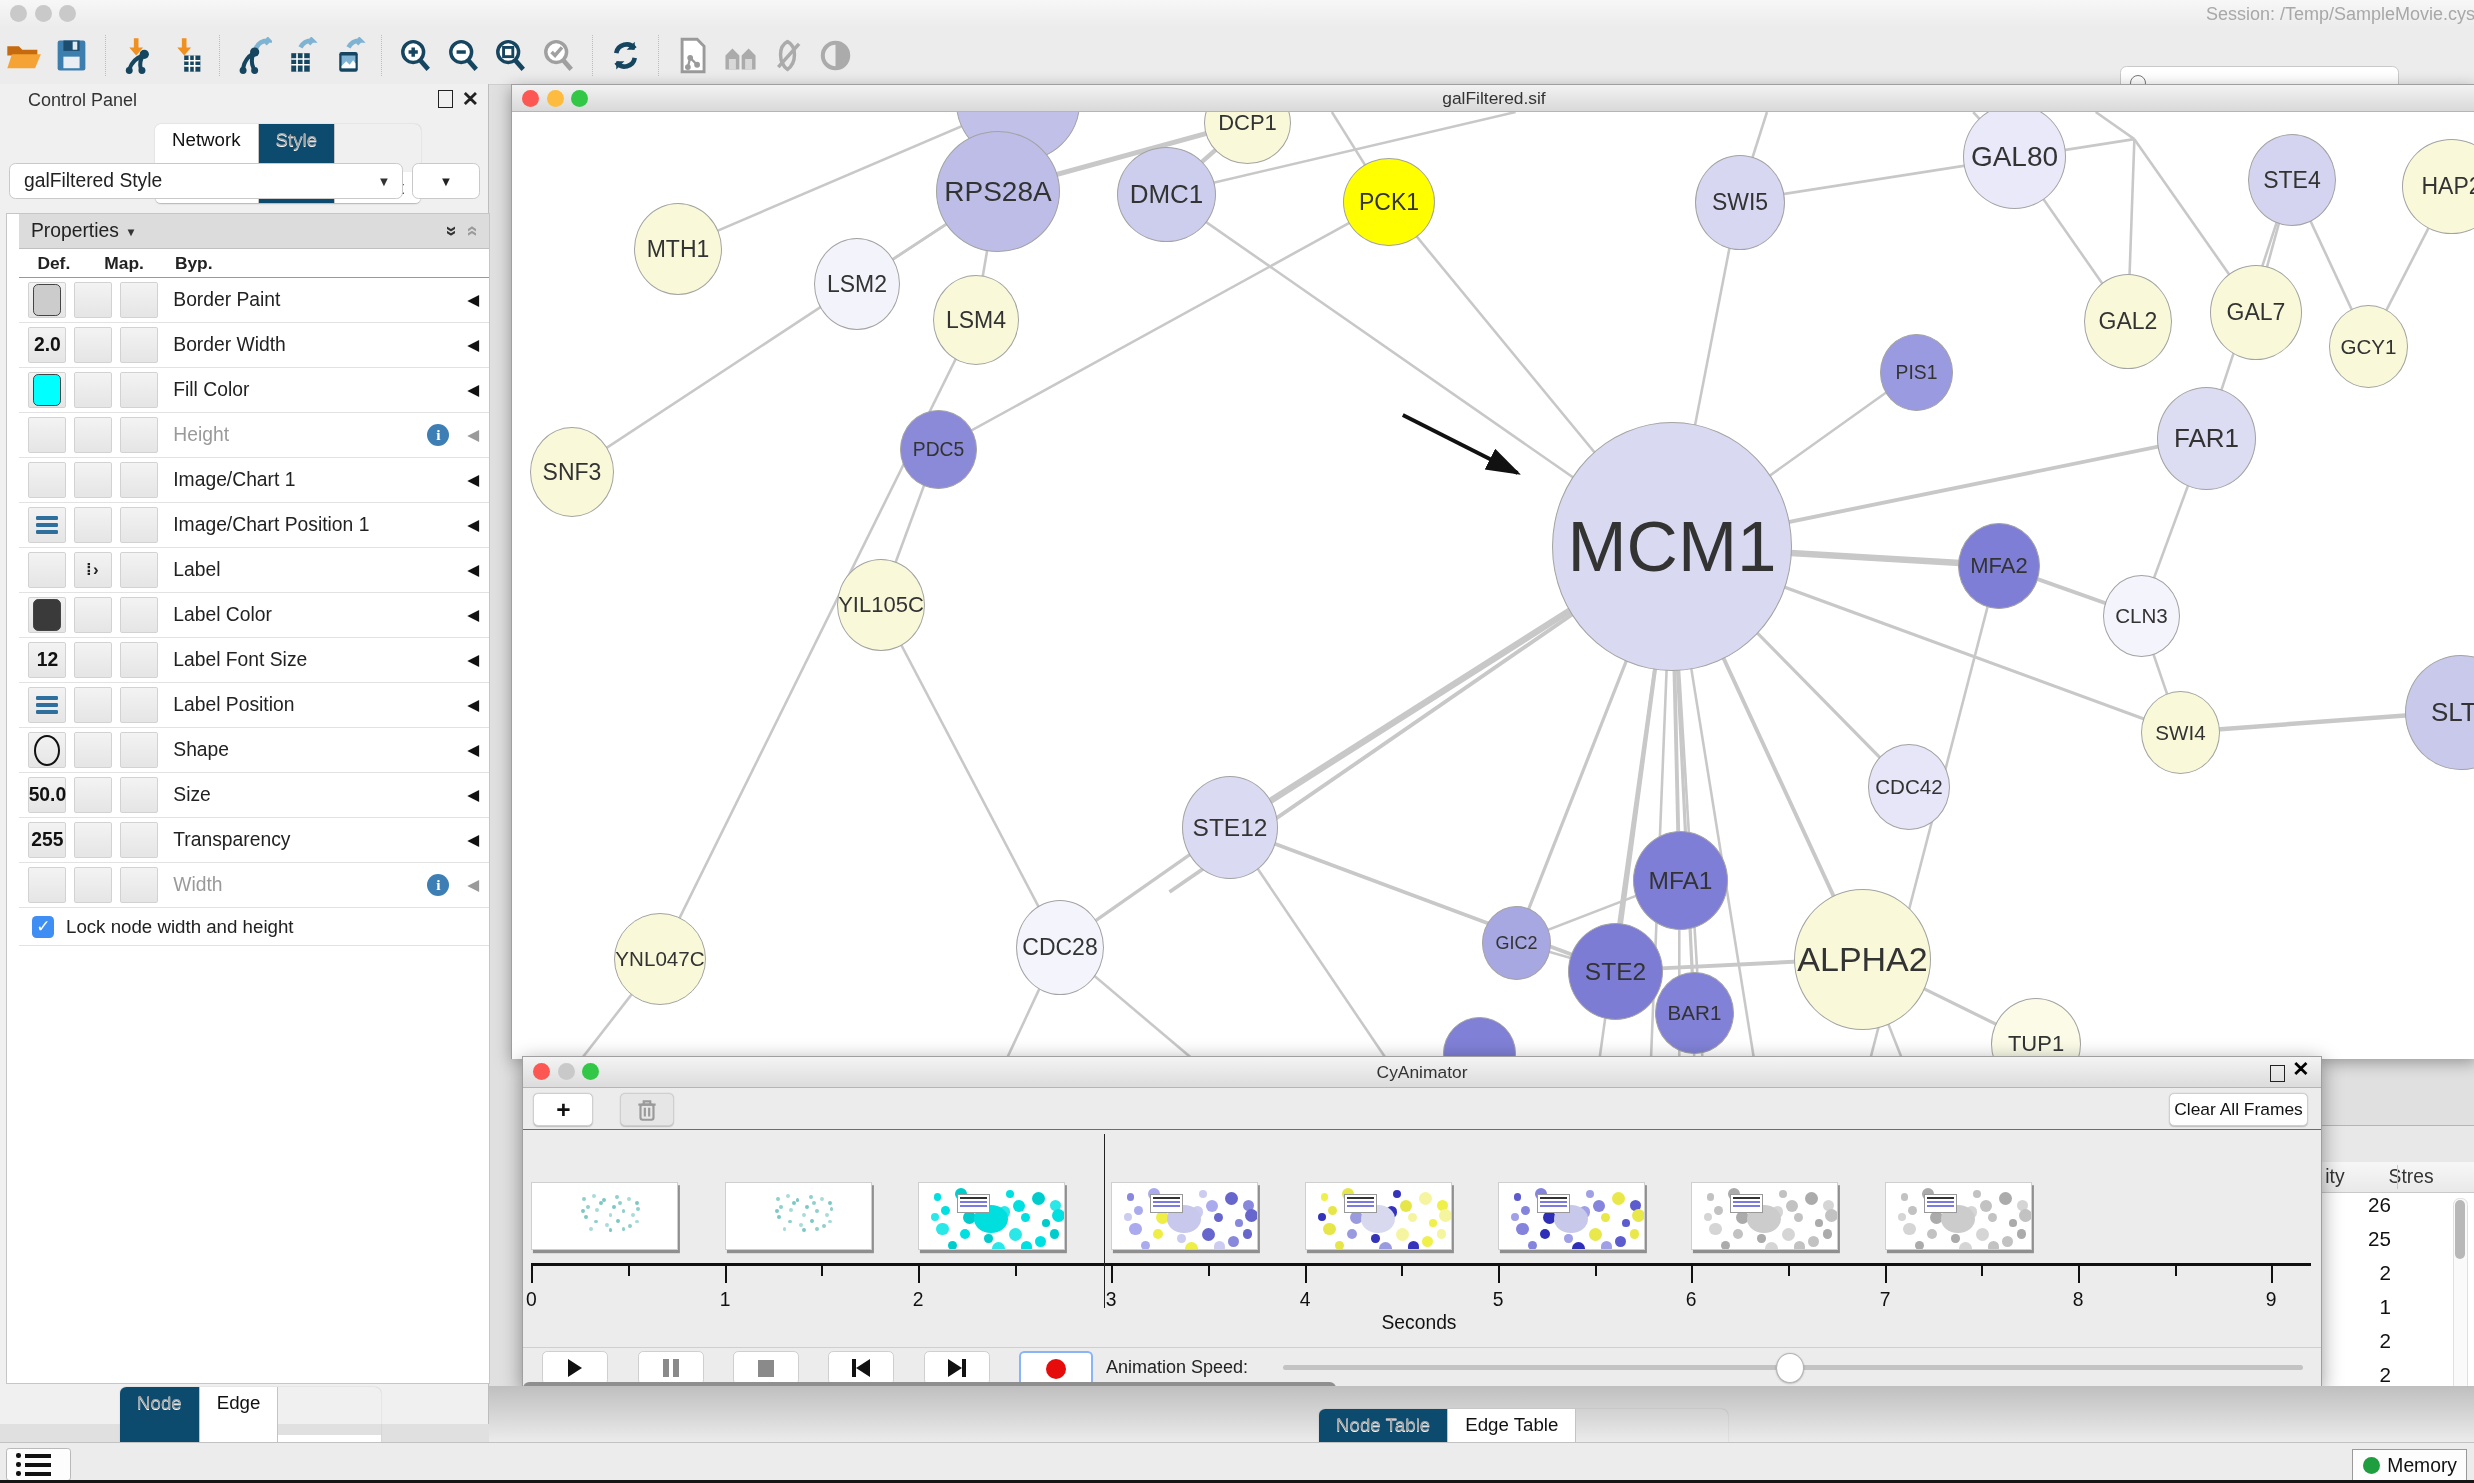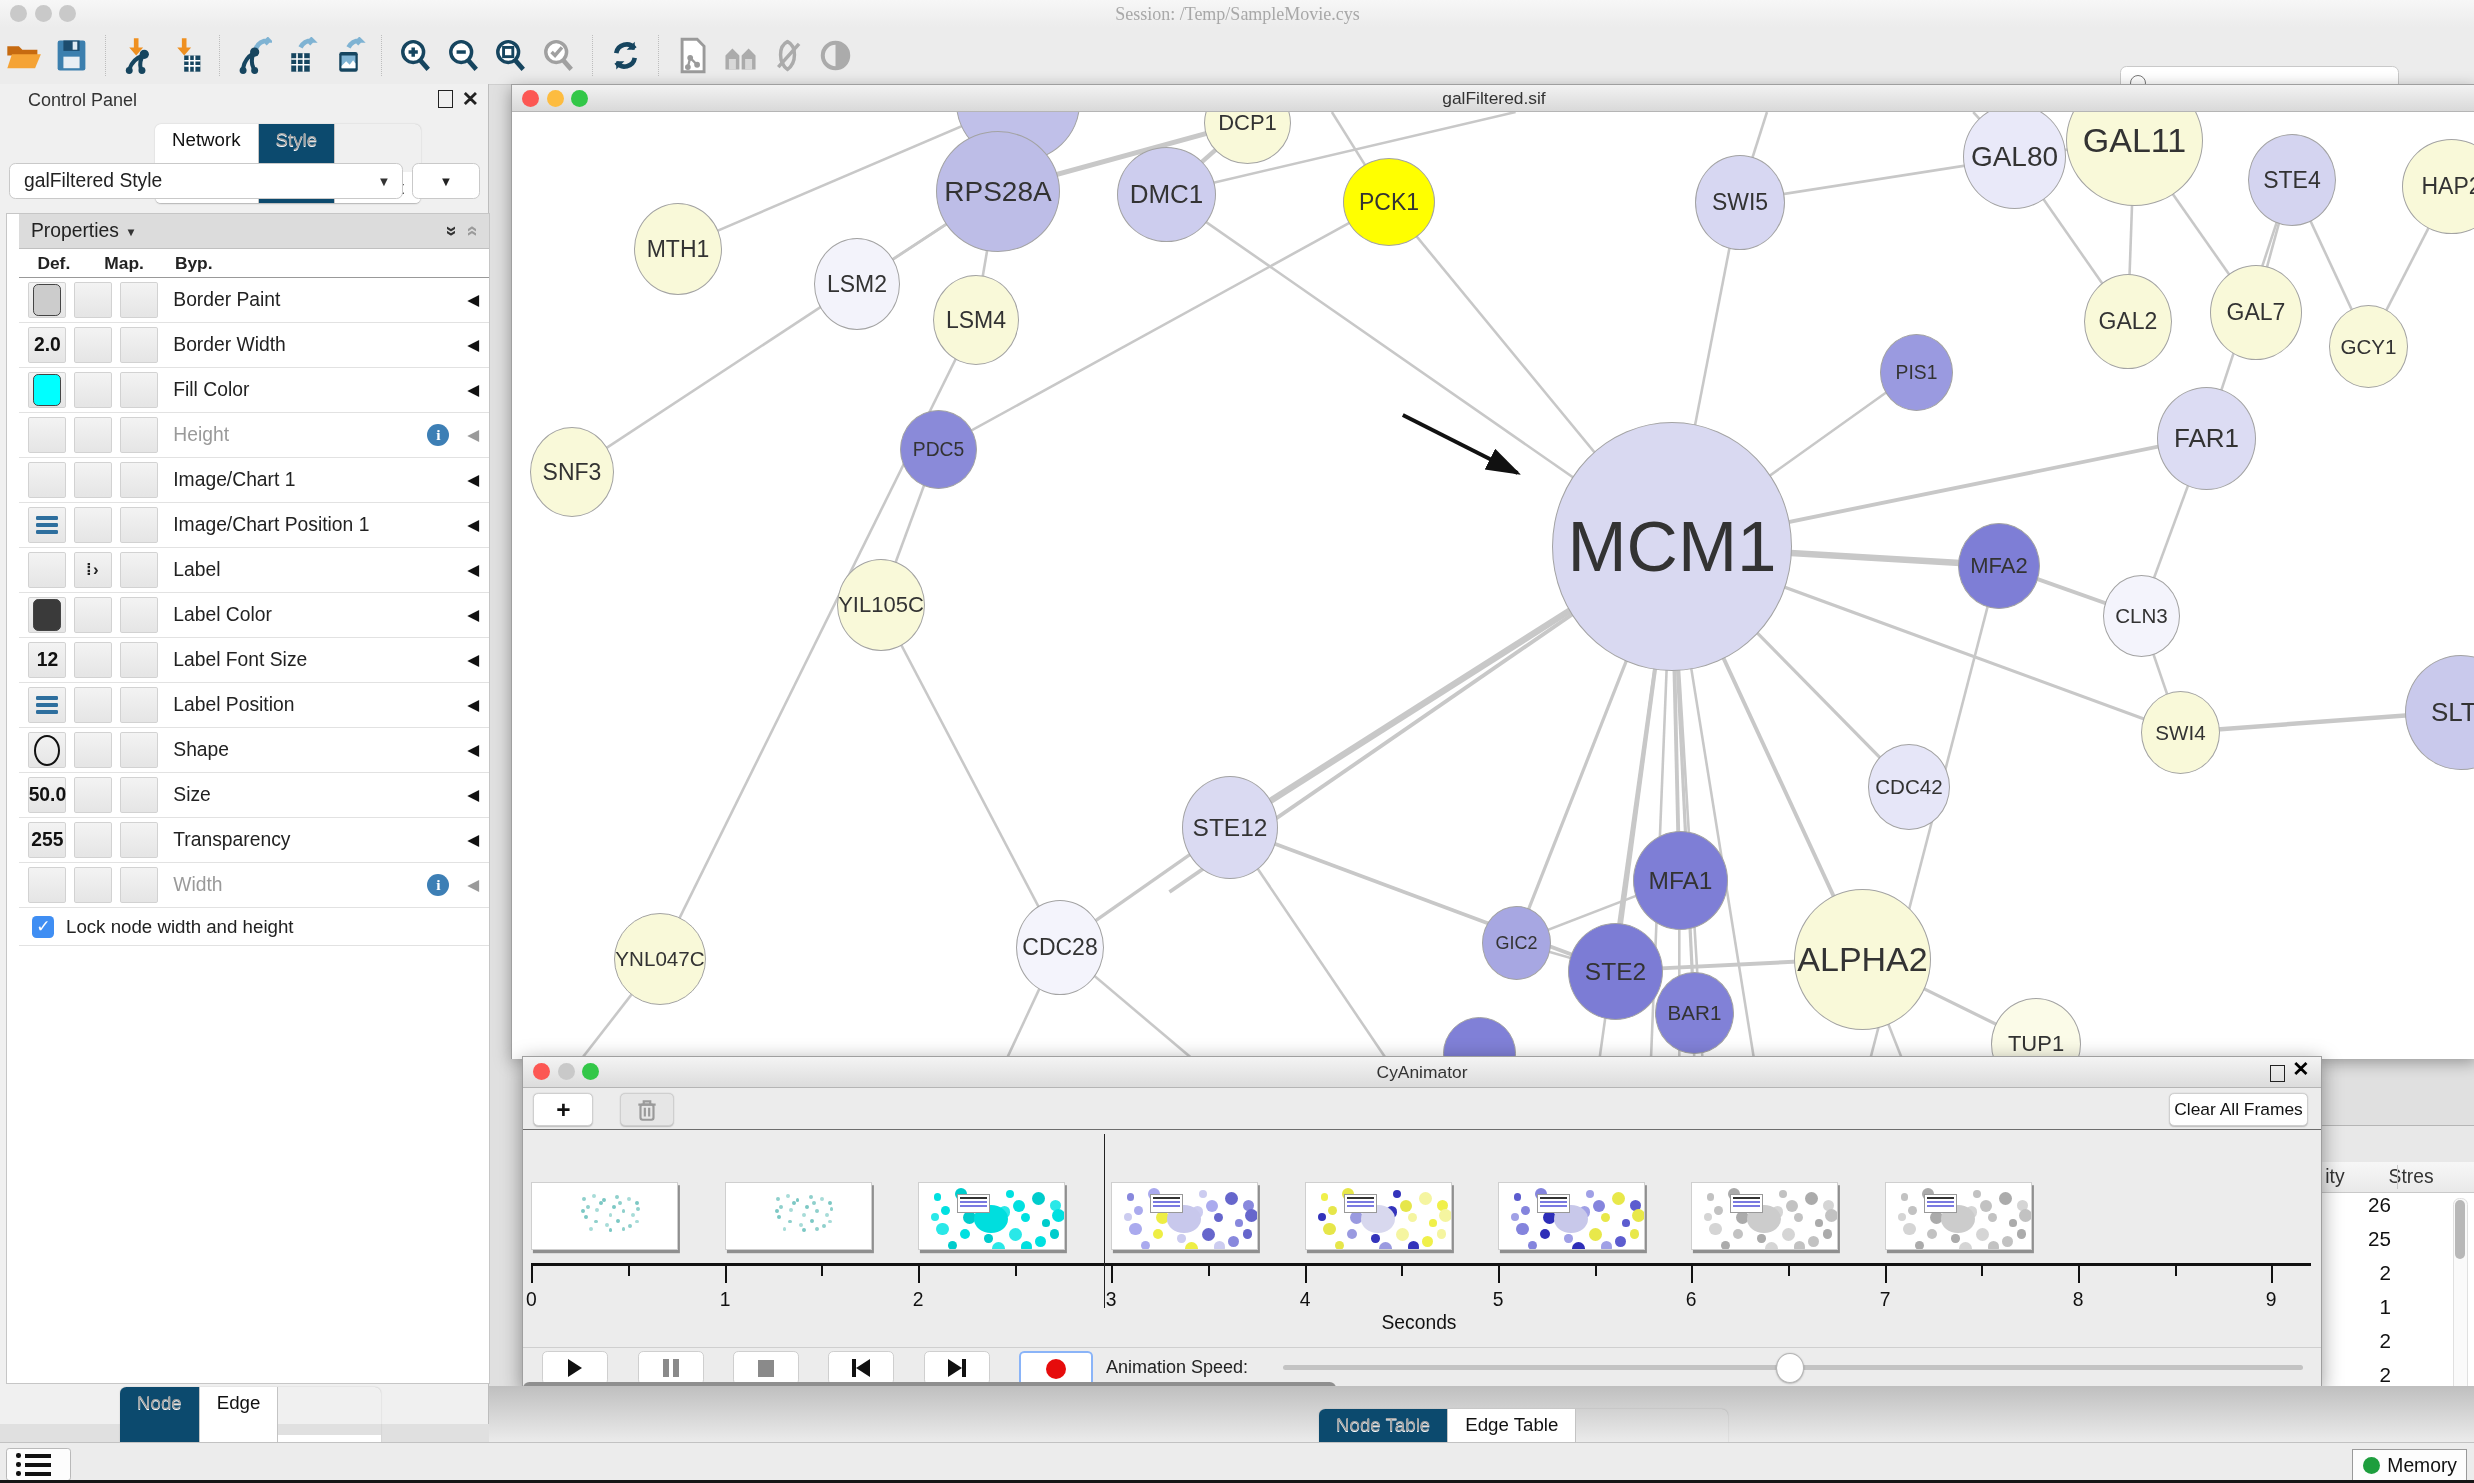--- a/index.html
+++ b/index.html
@@ -1,20 +1,20 @@
 <!DOCTYPE html>
 <html style="font-size:10.3px"><head>
 <meta charset="utf-8">
 <style>
   html,body{margin:0;padding:0;background:#555;}
   #app{position:relative;width:2475px;height:1484px;background:#e0e0e0;font-family:"Liberation Sans",sans-serif;overflow:hidden;}
   
   .main-titlebar{position:absolute;left:0;top:0;width:2475px;height:27px;background:linear-gradient(#f7f7f7,#ececec);border-bottom:0.6px solid #d4d4d4;}
   .tl{position:absolute;top:5.2px;width:17px;height:17px;border-radius:50%;}
-  .session-title{position:absolute;left:0;right:0;top:3.9px;text-align:center;font-size:18px;color:#a8a8a8;font-family:Liberation Serif, serif;}
+  .session-title{position:absolute;left:0;right:0;top:3.9px;text-align:right;font-size:18px;color:#a8a8a8;}
   .toolbar{position:absolute;left:0;top:27px;width:2475px;height:57px;background:#ececec;border-bottom:0.6px solid #cfcfcf;display:flex;align-items:center;}
   .tb-sep{width:0;height:41px;border-left:1.3px dotted #bdbdbd;margin:0 9px;}
   .tb-icon{width:40px;height:40px;margin:0 3.9px;display:flex;align-items:center;justify-content:center;}
   .search-box{position:absolute;right:76px;top:39px;width:277px;height:31px;background:#fff;border:1.3px solid #c9c9c9;border-radius:6.4px;display:flex;align-items:center;}
   .mag{width:14px;height:14px;border:1.9px solid #777;border-radius:50%;margin-left:9px;position:relative;}
   .mag:after{content:"";position:absolute;width:1.9px;height:7.7px;background:#777;left:12.2px;top:13px;transform:rotate(-45deg);}
   
   .control-panel{position:absolute;left:0;top:84px;width:488px;height:1340px;background:#f0f0f0;border-right:0.6px solid #bdbdbd;}
   .cp-header{position:absolute;left:28px;top:6.4px;font-size:18px;color:#333;}
   .cp-winicons{position:absolute;right:9px;top:6.4px;display:flex;gap:9px;align-items:center;color:#222;}
@@ -506,23 +506,20 @@
           <line x1="2095" y1="1313" x2="2157" y2="1470" stroke="#c8c8c8" stroke-width="4"></line>
           <line x1="1557" y1="1288" x2="1711" y2="1332" stroke="#c8c8c8" stroke-width="4"></line>
           <line x1="1557" y1="1288" x2="1811" y2="1190" stroke="#c8c8c8" stroke-width="4"></line>
           <line x1="1811" y1="1190" x2="1811" y2="1470" stroke="#c8c8c8" stroke-width="4"></line>
           <line x1="1834" y1="1396" x2="1834" y2="1470" stroke="#c8c8c8" stroke-width="4"></line>
         </svg>
       <div id="nodes-layer" style="position:absolute;left:0;top:0;width:100%;height:100%;">
           <div class="node" style="left: 444px; top: -68px; width: 122px; height: 116px; background: rgb(192, 192, 233); font-size: 26px;">
             <div>RPS28B</div>
           </div>
-          <div class="node" style="left: 1554px; top: -37px; width: 135px; height: 129px; background: rgb(249, 249, 217); font-size: 34px;">
-            <div>GAL11</div>
-          </div>
           <div class="node" style="left: 692px; top: -30px; width: 85px; height: 80px; background: rgb(249, 249, 217); font-size: 22px;">
             <div>DCP1</div>
           </div>
           <div class="node" style="left: 424px; top: 19.3px; width: 122px; height: 119px; background: rgb(189, 189, 231); font-size: 28px;">
             <div>RPS28A</div>
           </div>
           <div class="node" style="left: 605px; top: 35px; width: 97px; height: 93px; background: rgb(205, 205, 238); font-size: 26px;">
             <div>DMC1</div>
           </div>
           <div class="node" style="left: 831px; top: 46px; width: 90px; height: 86px; background: rgb(255, 255, 0); font-size: 23px;">

